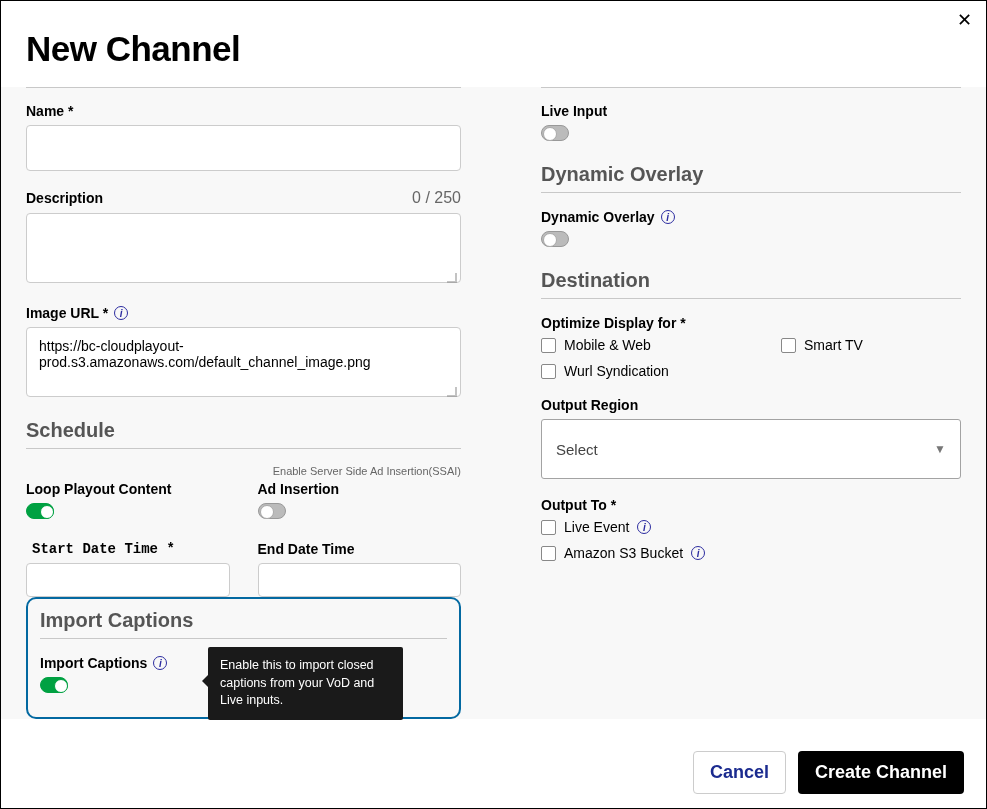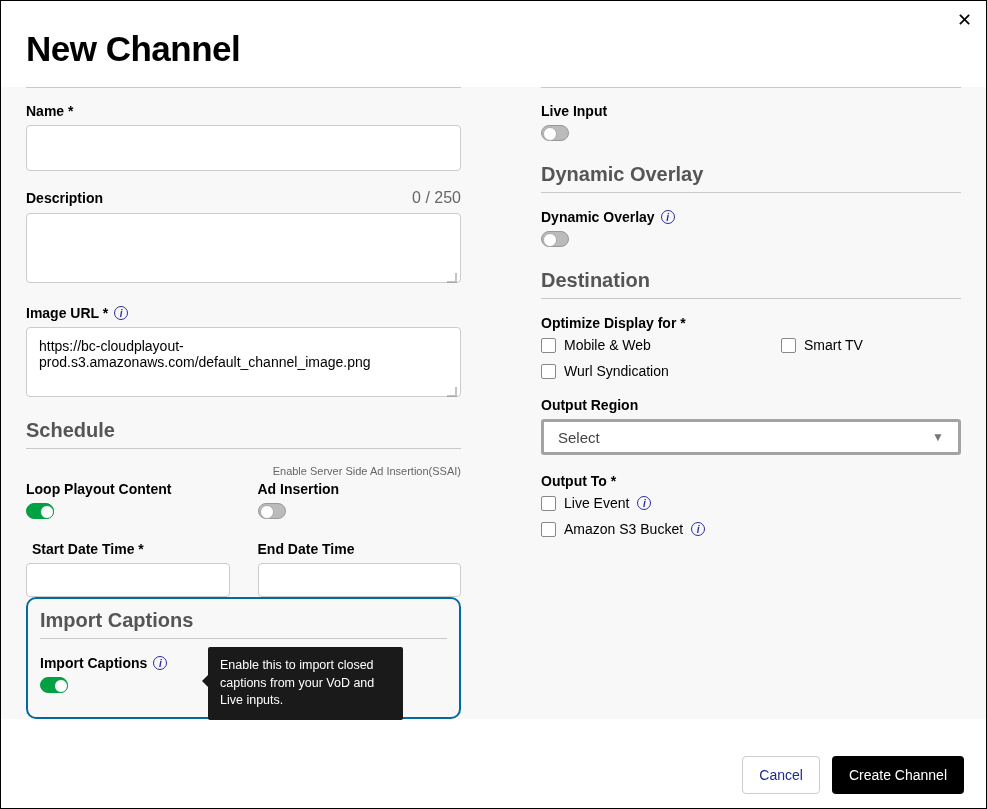--- a/index.html
+++ b/index.html
@@ -193,22 +193,22 @@
     cursor: pointer;
   }
   .checkbox-grid {
     display: flex;
     gap: 60px;
     margin-bottom: 6px;
   }
   .checkbox-grid .checkbox-row { flex: 1; margin-bottom: 4px; }
   .select {
     width: 100%;
-    height: 36px;
-    border: 3px solid #a3a3a3;
+    height: 60px;
+    border: 1px solid #a3a3a3;
     border-radius: 3px;
     background: #fff;
     padding: 0 14px;
     font-size: 15px;
     color: #444;
     display: flex;
     align-items: center;
     justify-content: space-between;
     cursor: pointer;
   }
@@ -217,36 +217,36 @@
     position: absolute;
     bottom: 0; left: 0; right: 0;
     padding: 14px 22px;
     display: flex;
     justify-content: flex-end;
     gap: 12px;
     background: #fff;
   }
   .btn {
     padding: 10px 16px;
-    font-size: 14px;
-    font-weight: 400;
+    font-size: 18px;
+    font-weight: 700;
     border-radius: 4px;
     cursor: pointer;
     border: 1px solid transparent;
   }
   .btn-secondary {
     background: #fff;
     color: #1b2b8f;
     border-color: #ccc;
   }
   .btn-primary {
     background: #000000;
     color: #fff;
   }
-  .pad-left { padding-left: 6px; }
+  .pad-left { padding-left: 6px; font-family: Liberation Mono, monospace; }
 </style>
 </head>
 <body>
 
 <button class="close-btn">✕</button>
 
 <div class="header">
   <h1>New Channel</h1>
 </div>
 

